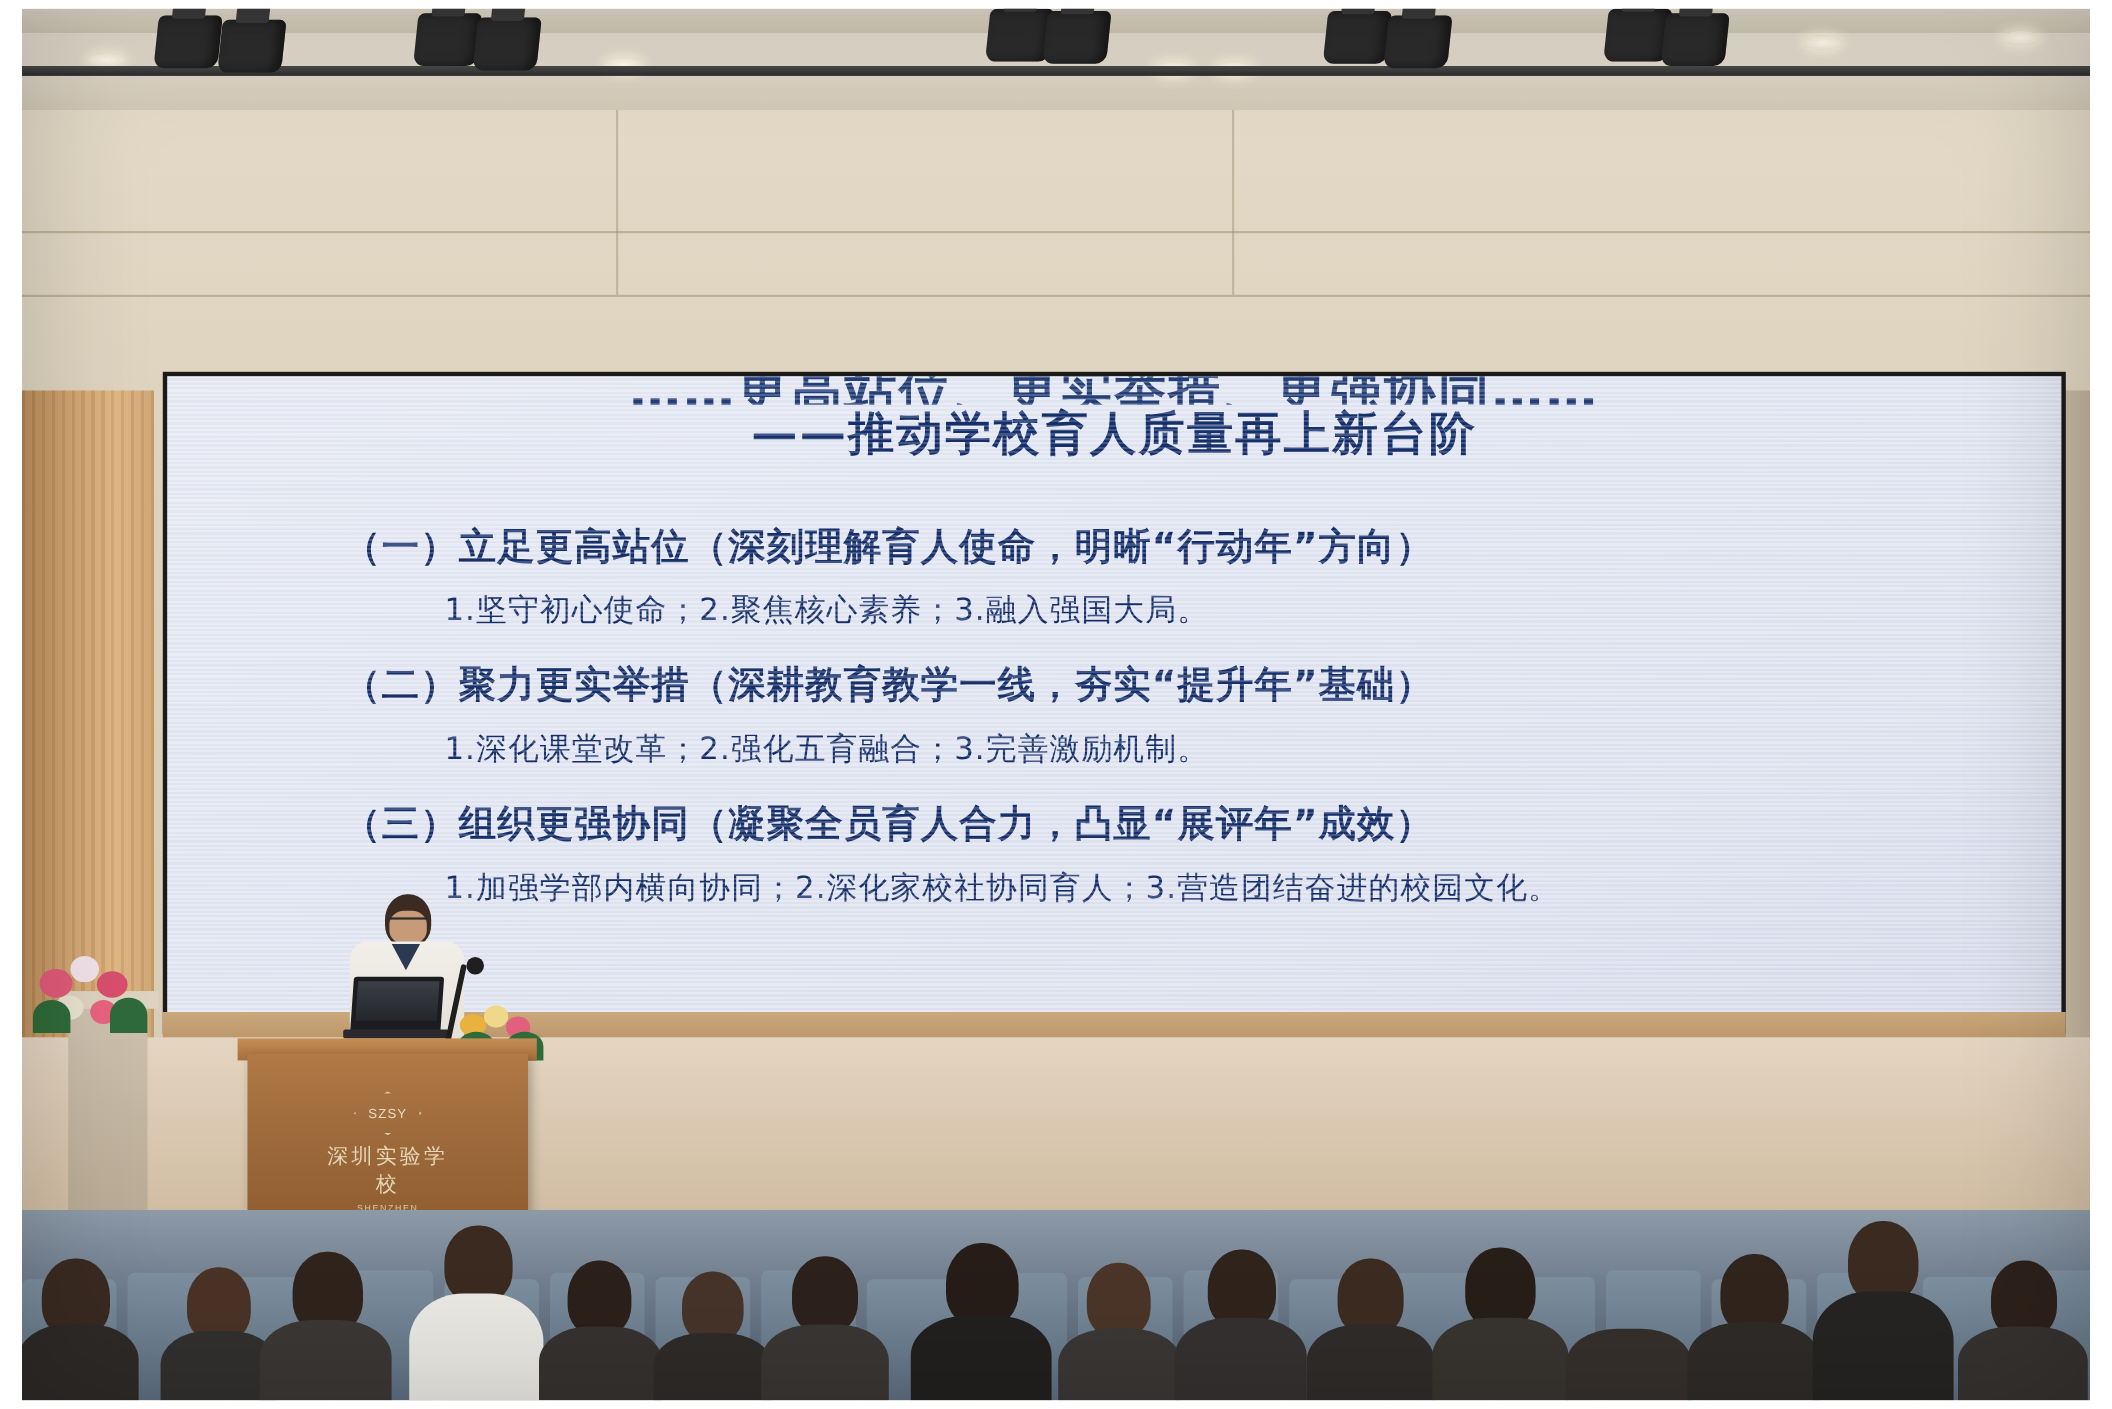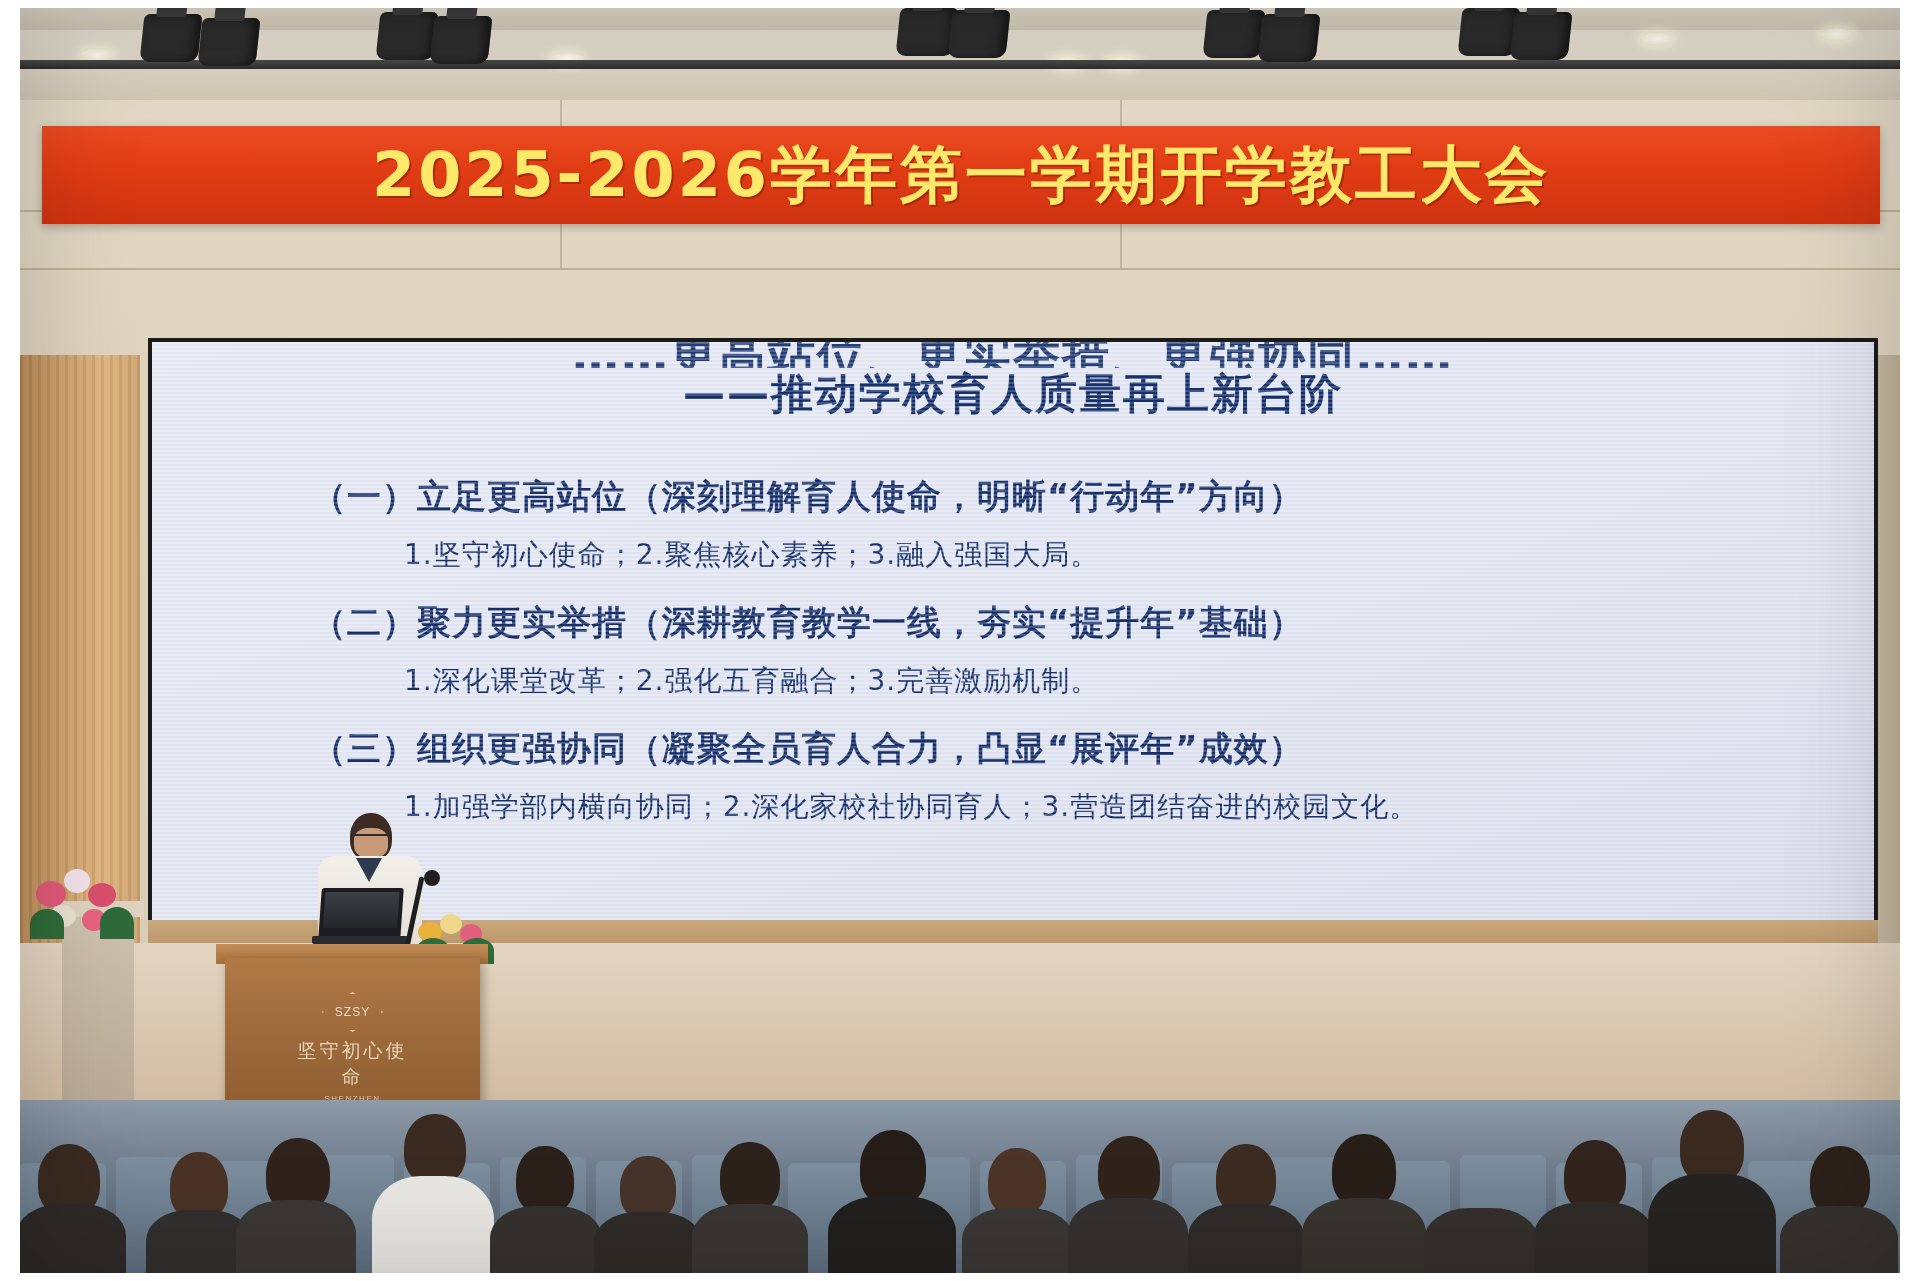--- a/index.html
+++ b/index.html
@@ -378,23 +378,20 @@
 
     <div class="wall">
       <div class="wall-panel-line" style="left:0; top:110px; width:100%;"></div>
       <div class="wall-panel-line" style="left:0; top:168px; width:100%;"></div>
       <div class="wall-v-line" style="left:540px; top:0; height:168px;"></div>
       <div class="wall-v-line" style="left:1100px; top:0; height:168px;"></div>
       <div class="wall-left-wood"></div>
       <div class="wall-right-strip"></div>
     </div>
 
-    <div class="banner">
-      <div class="banner-text">2025-2026学年第一学期开学教工大会</div>
-    </div>
 
     <div class="screen-frame">
       <div class="screen">
         <div class="slide">
 
           <div class="slide-title-clip">……更高站位、更实举措、更强协同……</div>
           <div class="slide-sub">——推动学校育人质量再上新台阶</div>
 
           <div class="slide-body">
             <div class="lvl1">（一）立足更高站位（深刻理解育人使命，明晰“行动年”方向）</div>
@@ -443,21 +440,21 @@
       <div class="petal" style="left:24px; top:6px; width:22px; height:20px; background:#f0d88a;"></div>
       <div class="petal" style="left:44px; top:16px; width:22px; height:20px; background:#e0607e;"></div>
       <div class="greens" style="left:0px; top:30px; width:34px; height:26px;"></div>
       <div class="greens" style="left:44px; top:30px; width:34px; height:26px;"></div>
     </div>
 
     <div class="podium-top"></div>
     <div class="podium">
       <div class="podium-logo">
         <div class="podium-diamond">SZSY</div>
-        <div class="podium-cn">坚守初心使命</div>
+        <div class="podium-cn">深圳实验学校</div>
         <div class="podium-en">SHENZHEN EXPERIMENTAL SCHOOL</div>
       </div>
     </div>
 
     <div class="audience">
       <div class="seat" style="left:0px;   width:86px; height:110px;"></div>
       <div class="seat" style="left:96px;  width:86px; height:116px;"></div>
       <div class="seat" style="left:192px; width:86px; height:112px;"></div>
       <div class="seat" style="left:288px; width:86px; height:118px;"></div>
       <div class="seat" style="left:384px; width:86px; height:110px;"></div>

